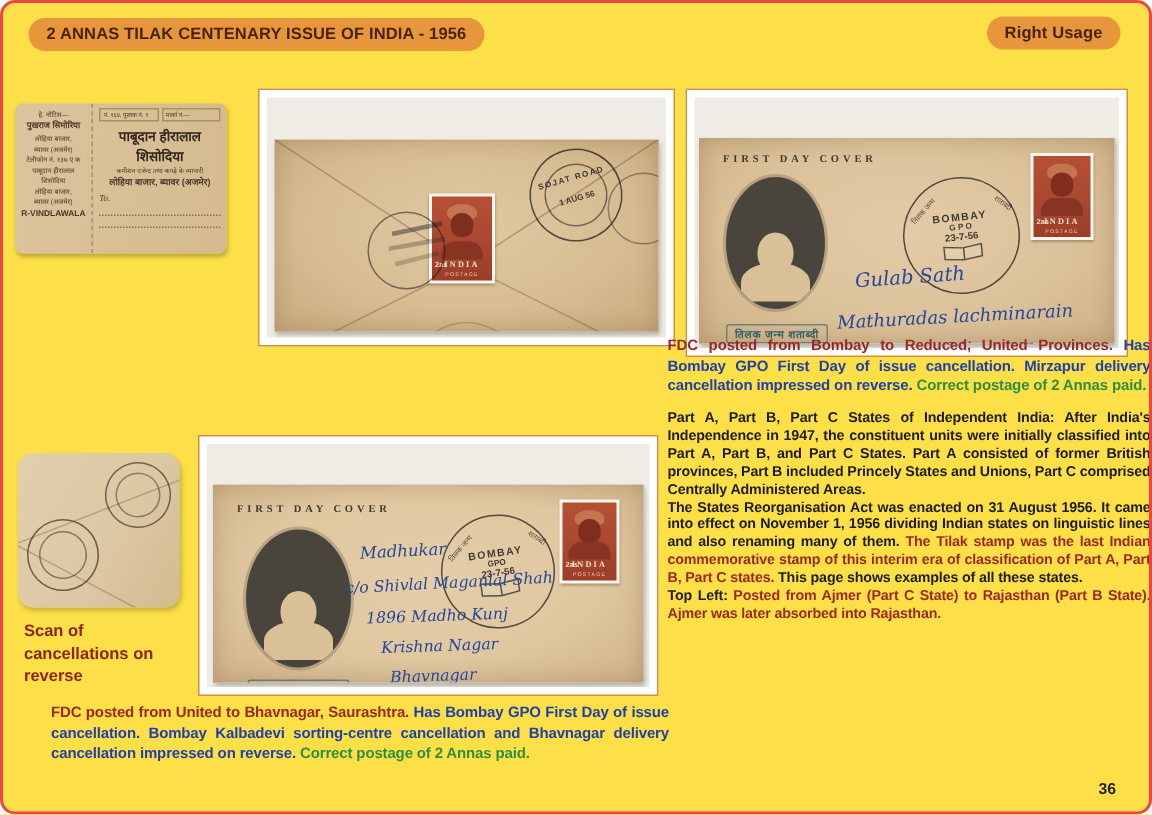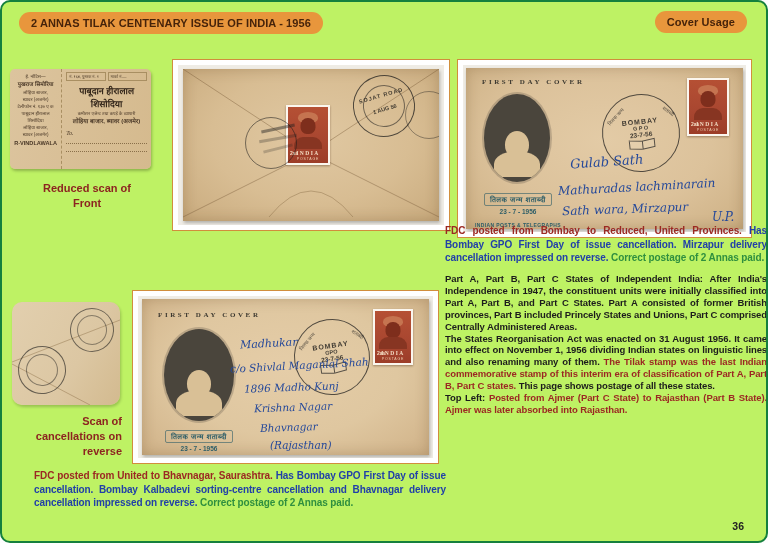--- a/index.html
+++ b/index.html
@@ -1,34 +1,34 @@
 <!DOCTYPE html>
 <html><head>
 <meta charset="utf-8">
 <style>
   * { margin:0; padding:0; box-sizing:border-box; }
   body { width:768px; height:543px; background:#fdfdfd; font-family:"Liberation Sans", sans-serif; }
-  .page { position:relative; width:768px; height:543px; background:#bef264;
-          border:2px solid #15803d; border-radius:10px; overflow:hidden; }
+  .page { position:relative; width:768px; height:543px; background:#fde047;
+          border:2px solid #ef4444; border-radius:10px; overflow:hidden; }
 
   
   .badge { position:absolute; height:22px; display:inline-flex; align-items:center;
            background:#e8963c; border-radius:13px; padding:0 12px;
            font-weight:bold; font-size:11px; letter-spacing:.1px; color:#46230a; white-space:nowrap; }
   .badge-left  { left:17px; top:10px; }
   .badge-right { right:19px; top:9px; }
 
   
   .frame { position:absolute; background:#fff; border:1.5px solid #d18e3c; padding:5px; }
   .photo { position:relative; width:100%; height:100%; background:#efece5; overflow:hidden; }
 
   
   .env { position:absolute; overflow:hidden;
          background:radial-gradient(ellipse at 50% 45%, #e0c8a2 0%, #d8bd93 55%, #c9ab7e 100%);
-         box-shadow:inset 0 0 14px rgba(90,60,25,.25), 1px 2px 3px rgba(0,0,0,.25); }
+         box-shadow:inset 0 0 14px rgba(90,60,25,.25), 1px 2px 3px rgba(0,0,0,.25);margin-top:24px; }
   .env svg { position:absolute; inset:0; }
 
   
   .stamp { position:absolute; background:#fbf6ee; padding:2px; box-shadow:0 1px 2px rgba(60,30,10,.4); }
   .stamp-inner { position:relative; width:100%; height:100%;
                  background:linear-gradient(#b55034 0%, #a84630 60%, #9c3d28 100%); overflow:hidden; }
   .turban { position:absolute; left:50%; transform:translateX(-50%); top:5px; width:20px; height:11px;
             background:#c57450; border-radius:50% 50% 40% 40%; }
   .face   { position:absolute; left:50%; transform:translateX(-50%); top:11px; width:15px; height:16px;
             background:#7e2e1c; border-radius:48% 48% 42% 42%; }
@@ -106,21 +106,21 @@
 </style>
 </head>
 <body>
 
 <div class="page">
 
   <div class="badge badge-left">
     <span>2 ANNAS TILAK CENTENARY ISSUE OF INDIA - 1956</span>
   </div>
   <div class="badge badge-right">
-    <span>Cover Usage</span>
+    <span>Right Usage</span>
   </div>
 
   <div class="receipt">
     <div class="rcpt-left">
       <div>हे. नोटिस—</div>
       <div class="b">पुखराज सिमोरिया</div>
       <div>लोहिया बाजार,</div>
       <div>ब्यावर (अजमेर)</div>
       <div>टेलीफोन नं. १३७ ए क</div>
       <div>पाबूदान हीरालाल शिसोदिया</div>
@@ -134,21 +134,20 @@
         <div>मार्का नं.—</div>
       </div>
       <div class="rcpt-head">पाबूदान हीरालाल शिसोदिया</div>
       <div class="rcpt-sub">कमीशन एजेन्ट तथा कपड़े के व्यापारी</div>
       <div class="rcpt-sub2">लोहिया बाजार, ब्यावर (अजमेर)</div>
       <div class="rcpt-to">To.</div>
       <div class="dotline"></div>
       <div class="dotline"></div>
     </div>
   </div>
-  <div class="sidecap" style="left:26px; top:179px; width:118px; text-align:center;">Reduced scan of Front</div>
 
   <div class="frame" style="left:170px; top:57px; width:278px; height:172px;">
     <div class="photo">
       <div class="env" style="left:5px; top:4px; right:5px; bottom:4px;">
         <svg viewBox="0 0 256 150" preserveAspectRatio="none">
           <path d="M0,0 L128,84 M256,0 L128,84 M0,148 L128,84 M256,148 L128,84" stroke="rgba(115,85,50,.4)" stroke-width="1" fill="none"></path>
           <path d="M86,148 Q128,96 170,148" stroke="rgba(115,85,50,.35)" stroke-width="1" fill="none"></path>
         </svg>
 
         <div class="stamp" style="left:103px; top:36px; width:44px; height:60px;">
@@ -230,21 +229,21 @@
     <span class="c-maroon">FDC posted from Bombay to Reduced, United Provinces. </span>
     <span class="c-blue">Has Bombay GPO First Day of issue cancellation. Mirzapur delivery cancellation impressed on reverse. </span>
     <span class="c-green">Correct postage of 2 Annas paid.</span>
   </div>
 
   <div class="states">
     <p>Part A, Part B, Part C States of Independent India: After India's Independence in 1947, the constituent units were initially classified into Part A, Part B, and Part C States. Part A consisted of former British provinces, Part B included Princely States and Unions, Part C comprised Centrally Administered Areas.</p>
     <p>
       <span class="c-black">The States Reorganisation Act was enacted on 31 August 1956. It came into effect on November 1, 1956 dividing Indian states on linguistic lines and also renaming many of them. </span>
       <span class="c-maroon">The Tilak stamp was the last Indian commemorative stamp of this interim era of classification of Part A, Part B, Part C states. </span>
-      <span class="c-black">This page shows postage of all these states.</span>
+      <span class="c-black">This page shows examples of all these states.</span>
     </p>
     <p class="note">
       <span class="c-black">Top Left: </span>
       <span class="c-maroon">Posted from Ajmer (Part C State) to Rajasthan (Part B State). Ajmer was later absorbed into Rajasthan.</span>
     </p>
   </div>
 
   <div class="frame" style="left:130px; top:288px; width:307px; height:174px;">
     <div class="photo">
       <div class="env" style="left:4px; top:3px; right:4px; bottom:3px; background:radial-gradient(ellipse at 50% 45%, #e5cda8 0%, #dfc7a0 55%, #d0b288 100%);">
@@ -299,21 +298,21 @@
     <svg viewBox="0 0 108 103" style="position:absolute; inset:0;">
       <path d="M0,62 L78,103 M0,60 L108,18" stroke="rgba(140,110,70,.45)" stroke-width="1" fill="none"></path>
     </svg>
     <div class="pm" style="right:6px; top:6px; width:44px; height:44px; transform:rotate(14deg); opacity:.8;">
       <div class="inner" style="width:30px; height:30px;"></div>
     </div>
     <div class="pm" style="left:6px; top:44px; width:48px; height:48px; transform:rotate(-10deg); opacity:.85;">
       <div class="inner" style="width:32px; height:32px;"></div>
     </div>
   </div>
-  <div class="sidecap" style="left:14px; top:412px; width:106px; text-align:right;">Scan of cancellations on reverse</div>
+  <div class="sidecap" style="left:14px; top:412px; width:106px; text-align:left;">Scan of cancellations on reverse</div>
 
   <div class="cap" style="left:32px; top:467px; width:412px; font-size:10px; line-height:13.5px;">
     <span class="c-maroon">FDC posted from United to Bhavnagar, Saurashtra. </span>
     <span class="c-blue">Has Bombay GPO First Day of issue cancellation. Bombay Kalbadevi sorting-centre cancellation and Bhavnagar delivery cancellation impressed on reverse. </span>
     <span class="c-green">Correct postage of 2 Annas paid.</span>
   </div>
 
   <div class="pageno">36</div>
 
 </div>

